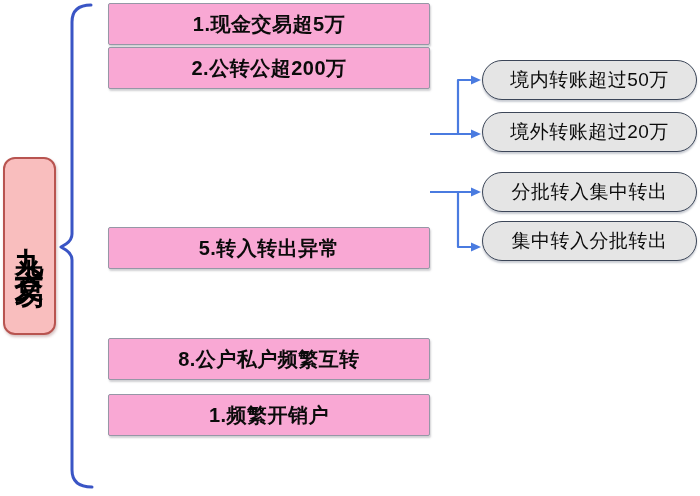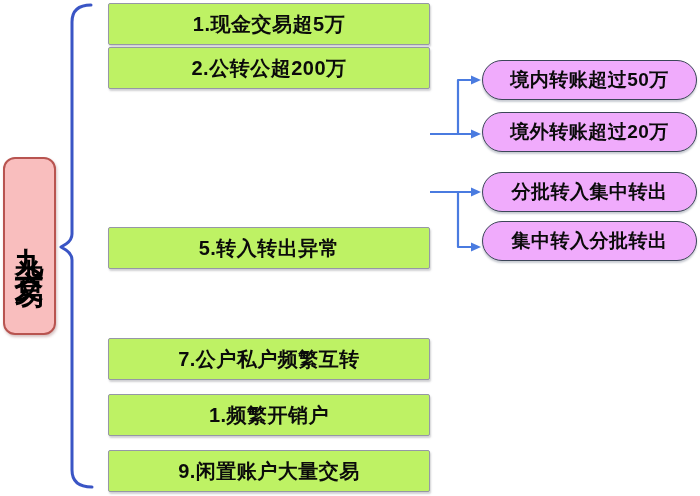--- a/index.html
+++ b/index.html
@@ -3,32 +3,32 @@
 <meta charset="utf-8">
 <style>
   html,body{margin:0;padding:0;background:#fff;}
   .canvas{
     position:relative;width:700px;height:496px;background:#ffffff;overflow:hidden;
     font-family:"Liberation Sans","DejaVu Sans",sans-serif;
   }
   .links{position:absolute;left:0;top:0;width:700px;height:496px;pointer-events:none;}
   .item{
     position:absolute;left:108px;width:322px;height:42px;
-    background:#bef264;border:1.5px solid #9697A6;border-radius:2px;
+    background:#f9a8d4;border:1.5px solid #9697A6;border-radius:2px;
     box-shadow:1px 2px 2px rgba(120,120,130,.35);
     display:flex;align-items:center;justify-content:center;
     font-size:20px;font-weight:700;color:#0b0b0b;letter-spacing:.5px;
     box-sizing:border-box;
   }
   .pill{
     position:absolute;left:482px;width:215px;height:40px;
-    background:#f0abfc;border:1.5px solid #3c4658;border-radius:20px;
+    background:#e5e5e5;border:1.5px solid #3c4658;border-radius:20px;
     box-shadow:0 2px 2px rgba(100,110,130,.35);
     display:flex;align-items:center;justify-content:center;
-    font-size:19px;font-weight:700;color:#0b0b0b;letter-spacing:.5px;
+    font-size:19px;font-weight:400;color:#0b0b0b;letter-spacing:.5px;
     box-sizing:border-box;
   }
   .root{
     position:absolute;left:3px;top:157px;width:53px;height:178px;
     background:#F9BEBE;border:2px solid #B85450;border-radius:12px;
     box-shadow:1px 2px 3px rgba(150,100,100,.4);
     display:flex;align-items:center;justify-content:center;
     writing-mode:vertical-rl;text-orientation:upright;
     font-size:29px;font-weight:700;color:#000;letter-spacing:11px;
     box-sizing:border-box;
@@ -54,22 +54,21 @@
       <polygon points="481,192 471,187.5 471,196.5" fill="#4A7BE0"></polygon>
       <polygon points="481,247 471,242.5 471,251.5" fill="#4A7BE0"></polygon>
     </g>
   </svg>
 
   <div class="root">九类交易</div>
 
   <div class="item" style="top:3px">1.现金交易超5万</div>
   <div class="item" style="top:47px">2.公转公超200万</div>
   <div class="item" style="top:227px">5.转入转出异常</div>
-  <div class="item" style="top:338px">7.公户私户频繁互转</div>
+  <div class="item" style="top:338px">8.公户私户频繁互转</div>
   <div class="item" style="top:394px">1.频繁开销户</div>
-  <div class="item" style="top:450px">9.闲置账户大量交易</div>
 
   <div class="pill" style="top:60px">境内转账超过50万</div>
   <div class="pill" style="top:112px">境外转账超过20万</div>
   <div class="pill" style="top:172px">分批转入集中转出</div>
   <div class="pill" style="top:221px">集中转入分批转出</div>
 
 </div>
 
 </body></html>

